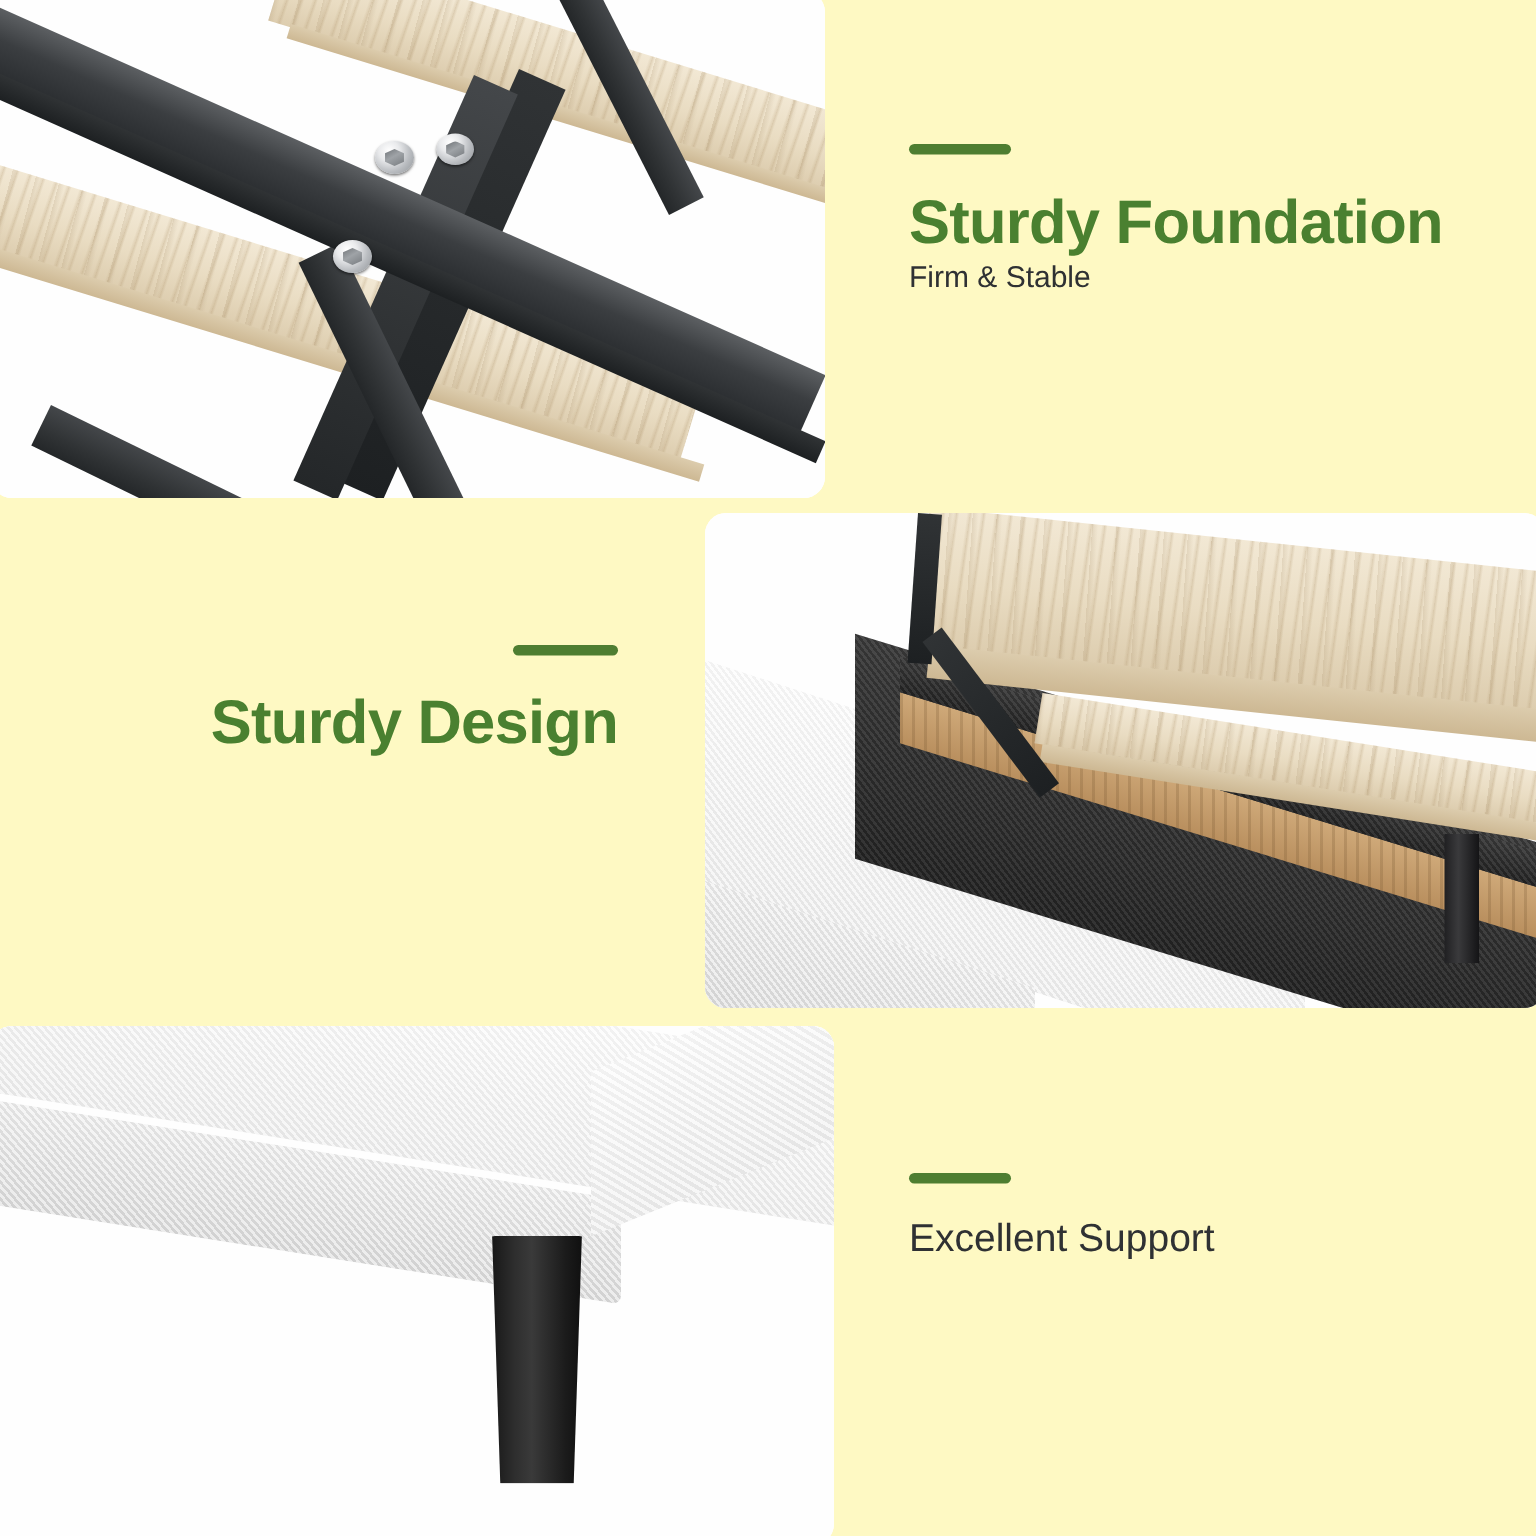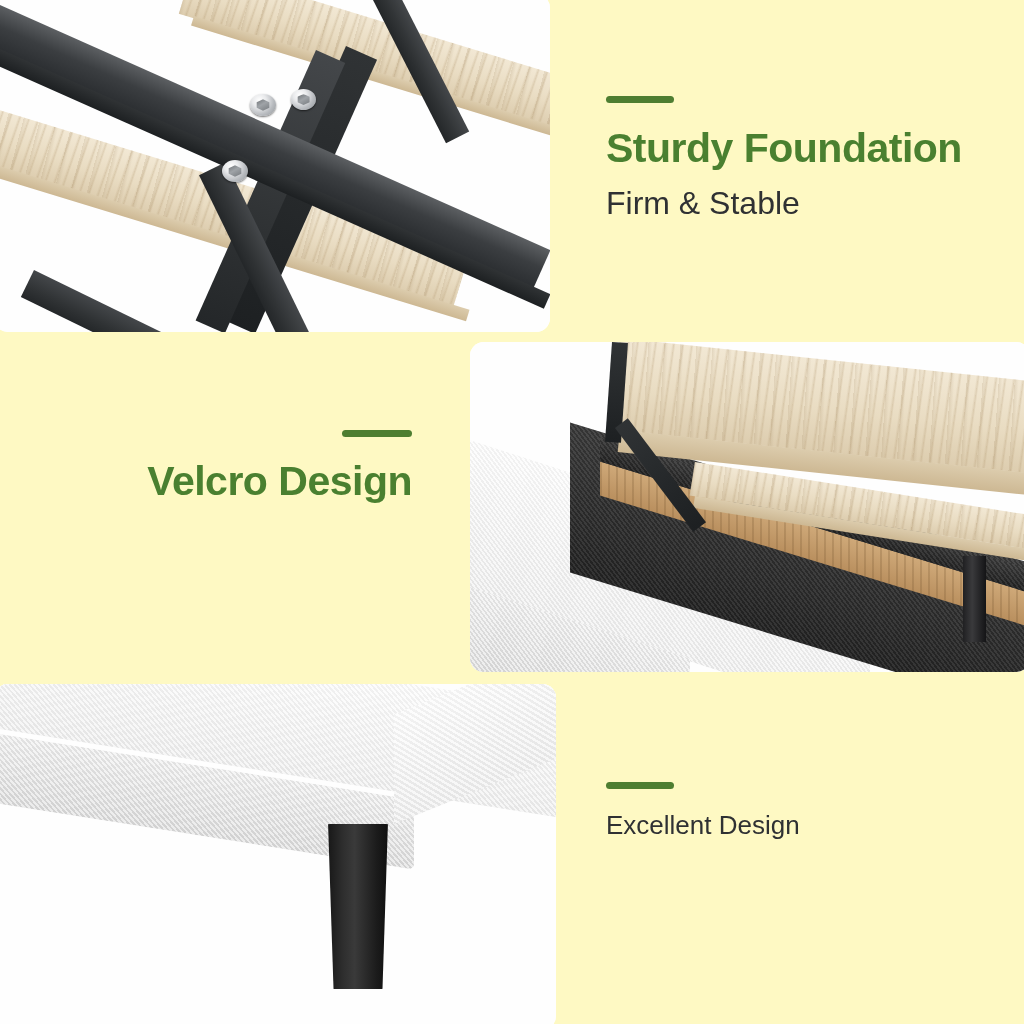--- a/index.html
+++ b/index.html
@@ -43,21 +43,21 @@
     color: #2f3133;
     line-height: 1.1;
     white-space: nowrap;
   }
   .tb-left  { text-align: left; }
   .tb-right { text-align: right; }
 
   #tb-1 { left: 606px; top: 96px; width: 400px; }
   #tb-1 .accent-dash { width: 68px; }
   #tb-1 .feature-title { font-size: 41px; margin-top: 24px; }
-  #tb-1 .feature-sub   { font-size: 32px; margin-top: 16px; }
+  #tb-1 .feature-sub   { font-size: 20px; margin-top: 4px; }
 
   #tb-2 { left: 20px; top: 430px; width: 392px; }
   #tb-2 .accent-dash { width: 70px; margin-left: auto; }
   #tb-2 .feature-title { font-size: 41px; margin-top: 23px; }
   #tb-2 .feature-sub   { font-size: 26px; margin-top: 20px; }
 
   #tb-3 { left: 606px; top: 782px; width: 400px; }
   #tb-3 .accent-dash { width: 68px; }
   #tb-3 .feature-title { font-size: 41px; margin-top: 24px; }
   #tb-3 .feature-sub   { font-size: 26px; margin-top: 22px; }
@@ -213,21 +213,21 @@
   </div>
 
   <div class="textblock tb-left" id="tb-1">
     <div class="accent-dash"></div>
     <div class="feature-title">Sturdy Foundation</div>
     <div class="feature-sub">Firm &amp; Stable</div>
   </div>
 
   <div class="textblock tb-right" id="tb-2">
     <div class="accent-dash"></div>
-    <div class="feature-title">Velcro Design</div>
+    <div class="feature-title">Sturdy Design</div>
   </div>
 
   <div class="textblock tb-left" id="tb-3">
     <div class="accent-dash"></div>
-    <div class="feature-sub">Excellent Design</div>
+    <div class="feature-sub">Excellent Support</div>
   </div>
 
 </div>
 
 </body></html>

